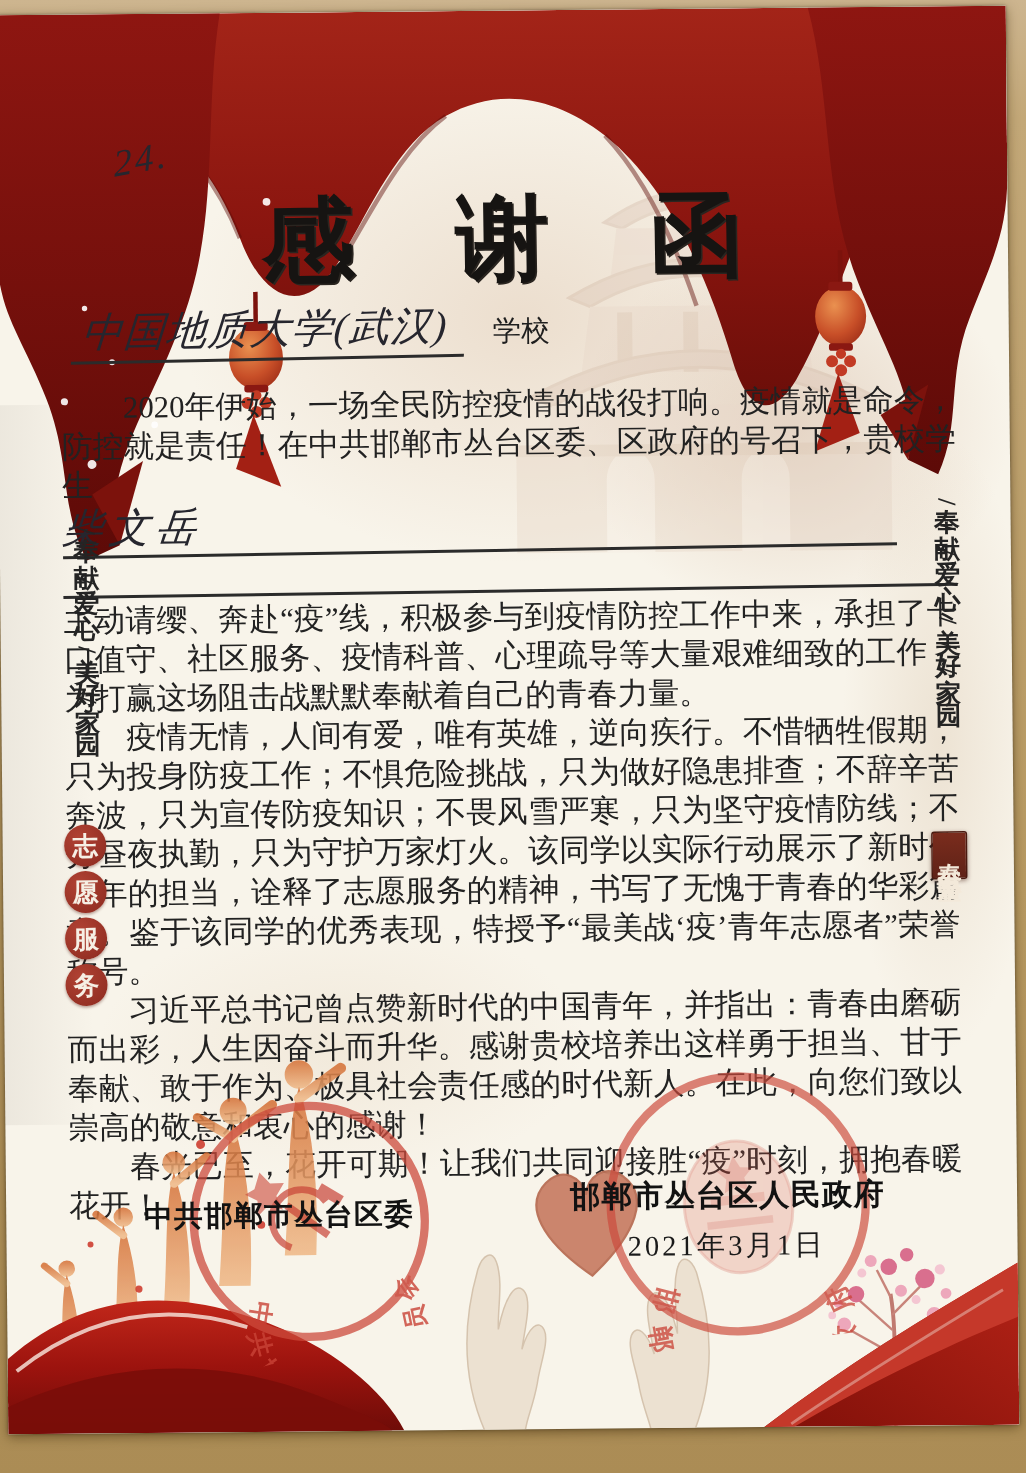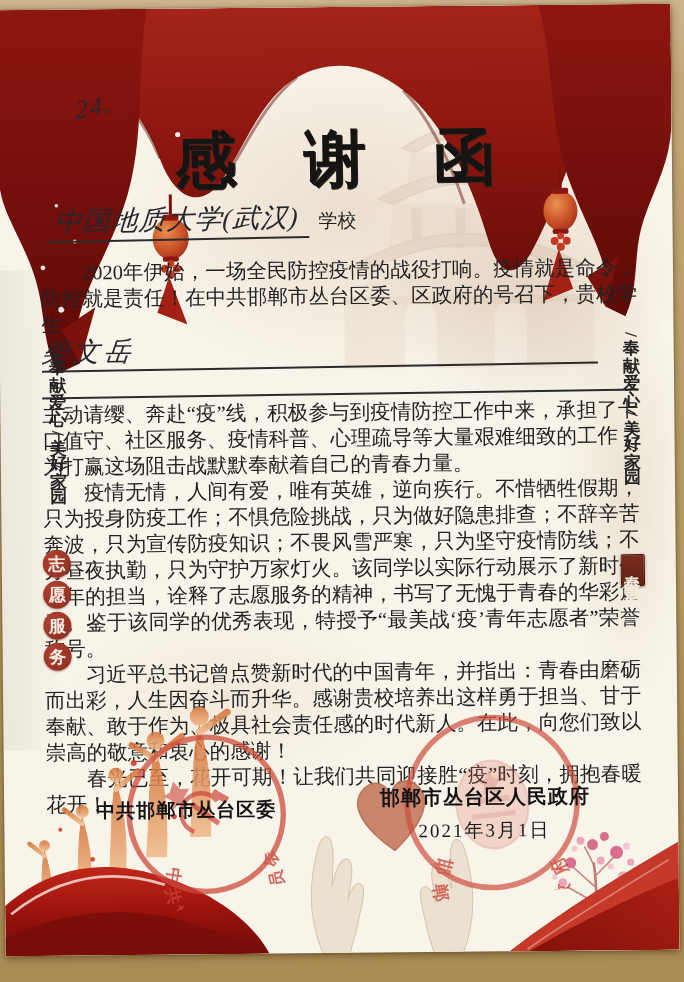--- a/index.html
+++ b/index.html
@@ -51,21 +51,21 @@
   }
 
   .hand { font-style:italic; color:#26262e; }
 
   .school-line { position:absolute; left:50px; top:193px; width:330px; }
   .school-name {
     display:inline-block; min-width:262px; font-size:27px; letter-spacing:1px;
     border-bottom:2px solid #2b2b2b; padding:0 4px 1px 6px;
     transform:rotate(-0.6deg) skewX(-5deg);
   }
-  .school-suffix { font-size:19px; color:#1e1e1e; margin-left:8px; }
+  .school-suffix { font-size:19px; color:#1e1e1e; margin-left:18px; }
 
   .content {
     position:absolute; left:42px; top:250px; width:596px;
     font-size:20.5px; line-height:26px; color:#222222;
     text-align:justify; text-justify:inter-ideograph;
   }
   .content p { margin:0; }
   .indent { text-indent:2em; }
   .name-line {
     height:33px; border-bottom:2px solid #2b2b2b; margin-right:40px;

